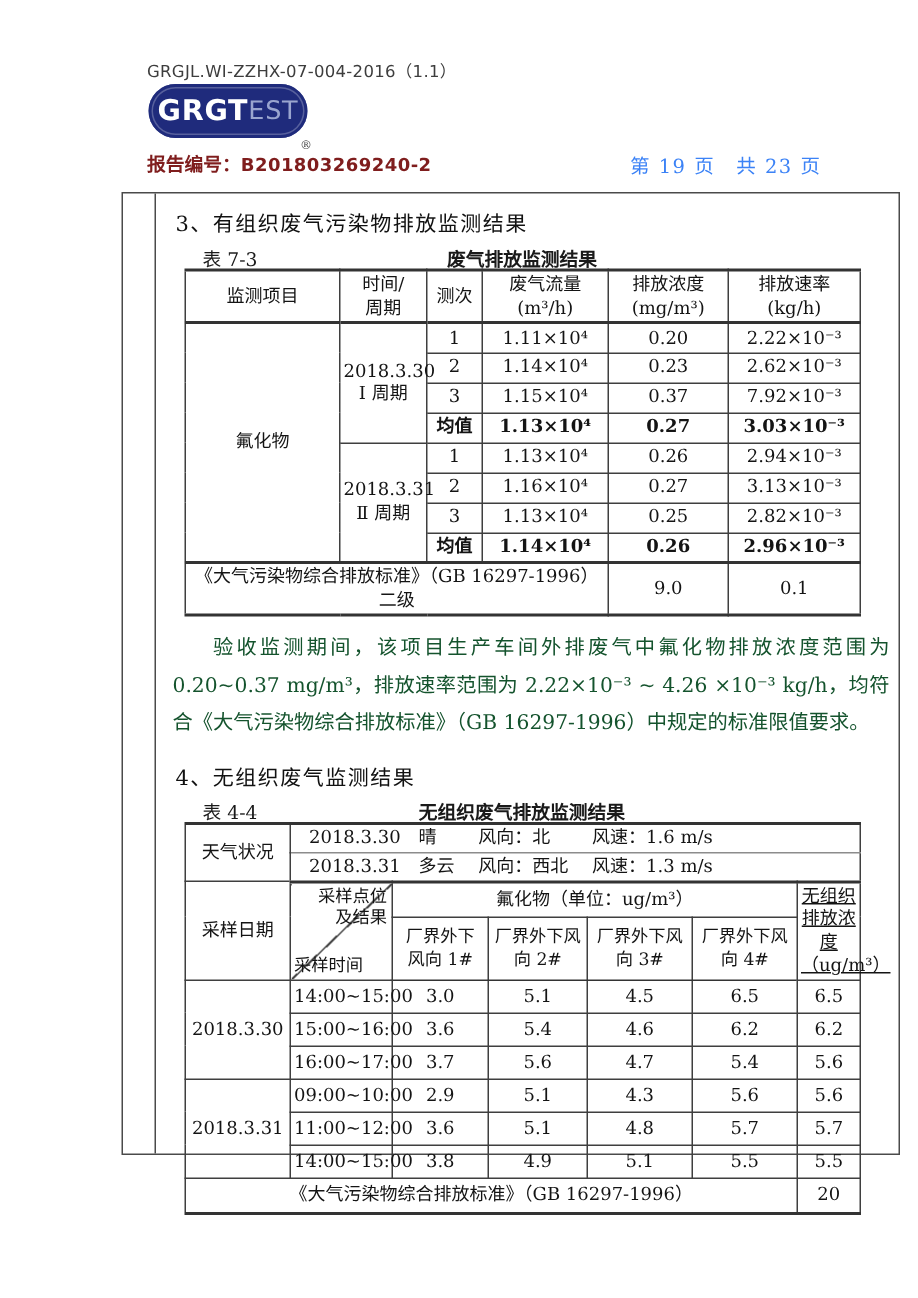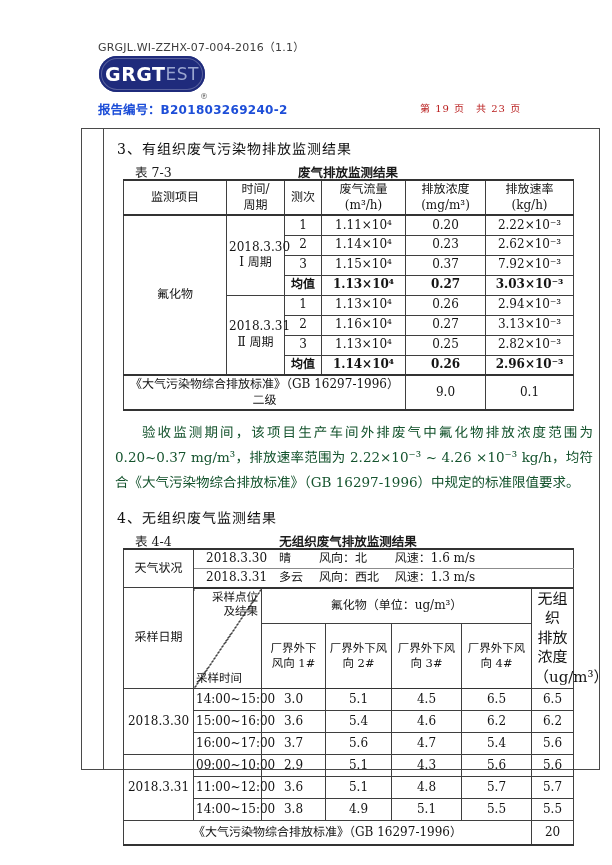--- a/index.html
+++ b/index.html
@@ -32,29 +32,29 @@
   .logo .ll {
     font-family:"DejaVu Sans","Liberation Sans",sans-serif;
     font-size:17px; color:#9aa5cf; letter-spacing:0.5px;
   }
   .logo .reg {
     position:absolute; right:-3px; bottom:-9px;
     font-size:8px; color:#4a4a4a;
   }
   .report-line {
     position:absolute; left:98px; top:99px;
-    font-size:12.5px; font-weight:bold; color:#1d4ed8;
+    font-size:12.5px; font-weight:bold; color:#7f1d1d;
   }
   .report-line .num {
     font-family:"DejaVu Sans","Liberation Sans",sans-serif;
     font-size:12px; letter-spacing:0.3px;
   }
   .page-info {
     position:absolute; left:420px; top:100px;
-    font-size:10px; color:#b91c1c; letter-spacing:1px;
+    font-size:13px; color:#3b82f6; letter-spacing:1px;
   }
   
   .frame {
     position:absolute; left:45px; top:128px;
     width:519px; height:642px;
     border:1.5px solid #4a4a4a;
     background:#ffffff;
     margin-left:36px;
   }
   .frame-inner-line {
@@ -89,21 +89,21 @@
   .t73 .std-row td { height:23px; border-top:2px solid #333; }
   .t74 .wrow td, .t74 .wrow .wl { height:18px; }
   .t74 .weather { text-align:left; padding-left:12px; }
   .t74 .wrow1 td { border-bottom:1px solid #8c8c8c; }
   .t74 .wrow1 .wl { border-bottom:1px solid #3f3f3f; }
   .t74 .wrow2 td { border-bottom:2px solid #333; }
   .t74 .hr1 td { height:20px; }
   .t74 .hr2 td { height:36px; border-bottom:1.6px solid #333; font-size:11.5px; }
   .t74 .drow td { height:22px; }
   .t74 .std-row td { height:24px; border-top:1.6px solid #333; }
-  .small { font-size:15px; }
+  .small { font-size:12px;text-decoration:underline; }
   
   .diag {
     position:relative; padding:0;
     background:linear-gradient(to bottom right,
       transparent calc(50% - 0.6px),
       #3f3f3f calc(50% - 0.6px),
       #3f3f3f calc(50% + 0.6px),
       transparent calc(50% + 0.6px));
     font-size:11.5px;
   }

